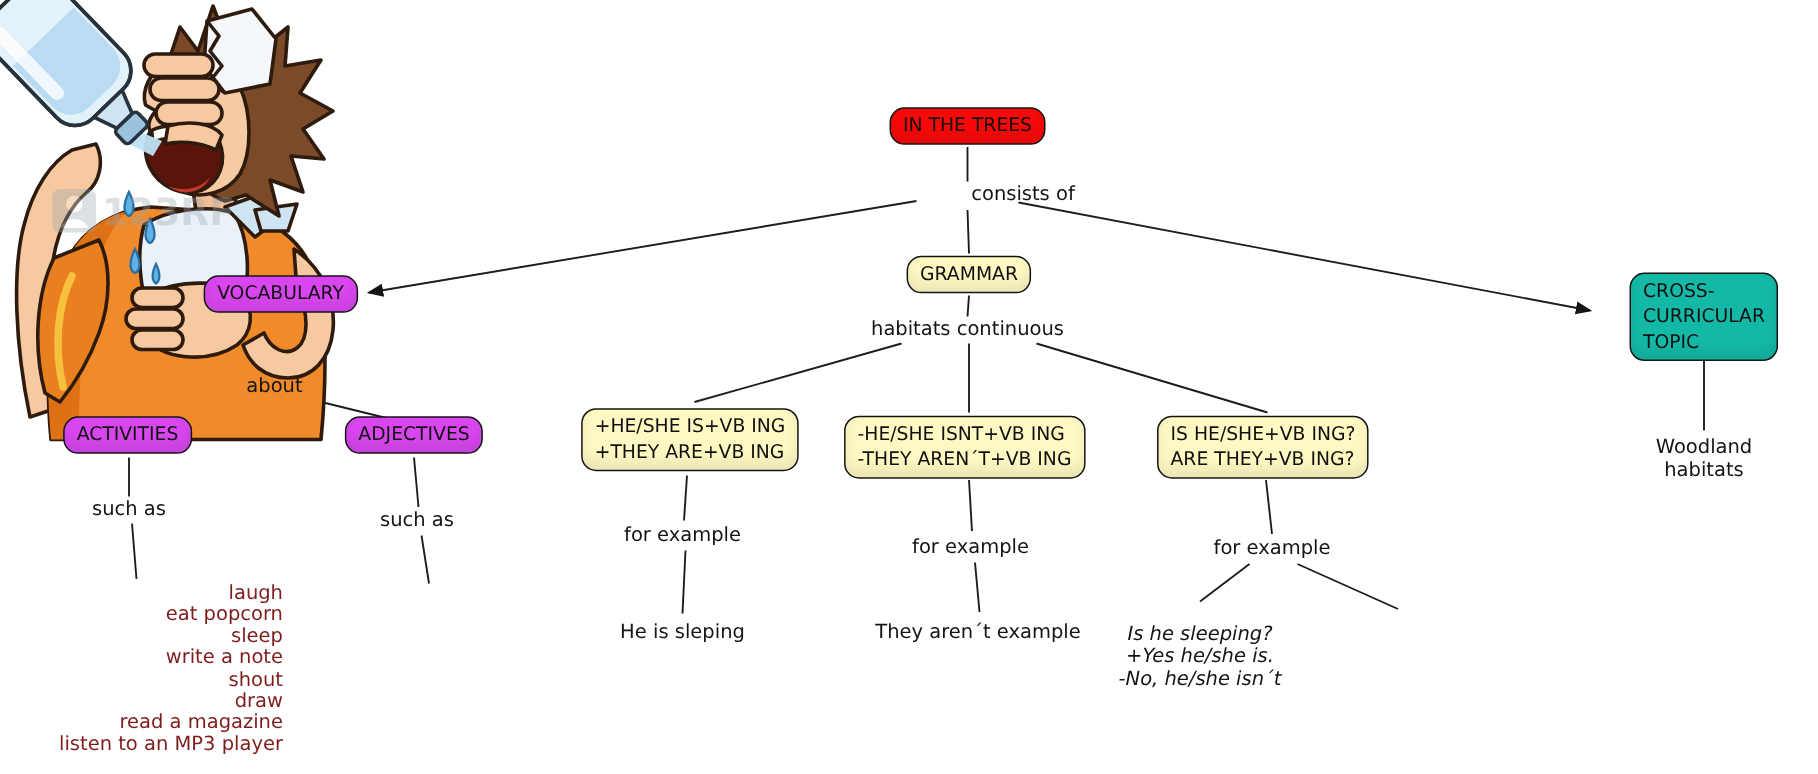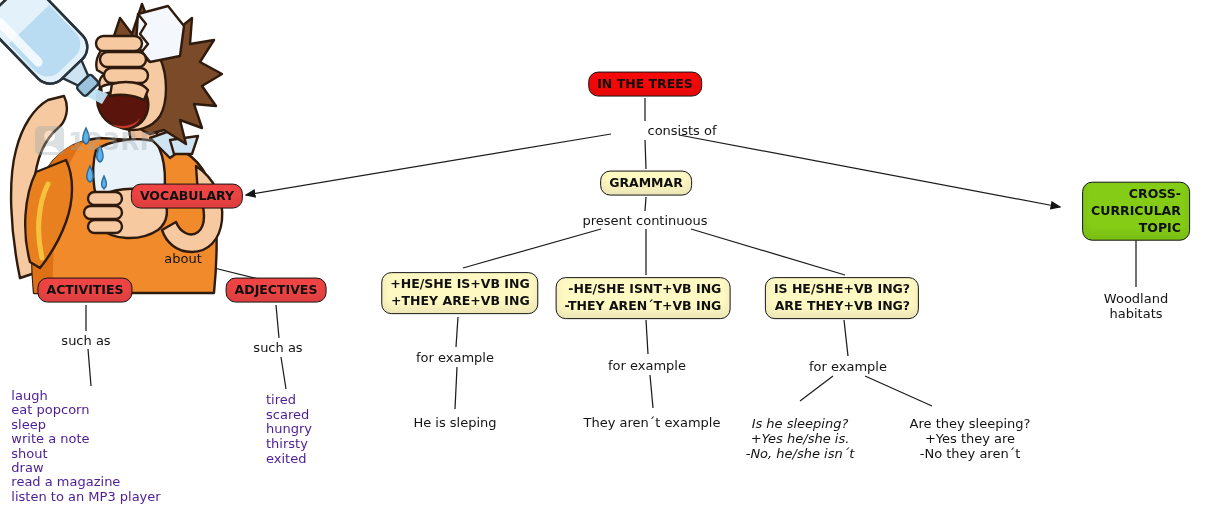--- a/index.html
+++ b/index.html
@@ -5,35 +5,34 @@
   html,body{margin:0;padding:0;background:#fff;}
   #stage{
     position:relative;width:1212px;height:516px;background:#ffffff;overflow:hidden;
     font-family:"DejaVu Sans","Liberation Sans",sans-serif;color:#111;
   }
   #connectors{position:absolute;left:0;top:0;width:1212px;height:516px;}
   .node{
     position:absolute;transform:translate(-50%,-50%);
     border:1.6px solid #141414;border-radius:10px;
     padding:3px 8px;font-size:12.5px;line-height:1.35;
-    text-align:right;white-space:pre-line;color:#101010;
+    text-align:left;white-space:pre-line;color:#101010;
     box-shadow:inset 0 -6px 8px rgba(0,0,0,0.08);
-    font-weight:bold;
   }
   .node.red{background:#f70909;}
   .node.cyan{background:#fef9c3;}
-  .node.yellow{background:#ef4444;}
-  .node.green{background:#84cc16;}
+  .node.yellow{background:#d946ef;}
+  .node.green{background:#14b8a6;}
   .lbl{
     position:absolute;transform:translate(-50%,-50%);
     font-size:13px;line-height:15px;text-align:center;white-space:pre-line;color:#141414;
   }
   .list{
     position:absolute;transform:translateX(-50%);
-    font-size:13px;text-align:left;white-space:pre-line;color:#4c1d95;
+    font-size:13px;text-align:right;white-space:pre-line;color:#7f1d1d;margin-left:28px;
   }
   .list.acts{line-height:14.4px;}
   .list.adjs{line-height:14.7px;}
   #illustration{position:absolute;left:0;top:0;}
 </style>
 </head>
 <body>
 
 <div id="stage">
 
@@ -152,45 +151,37 @@
   <div class="node yellow" style="left:85px;top:290px;">ACTIVITIES</div>
   <div class="node yellow" style="left:276px;top:290px;">ADJECTIVES</div>
   <div class="node cyan" style="left:460px;top:293px;">+HE/SHE IS+VB ING
 +THEY ARE+VB ING</div>
   <div class="node cyan" style="left:842px;top:298px;">IS HE/SHE+VB ING?
 ARE THEY+VB ING?</div>
   <div class="node cyan" style="left:643px;top:298px;">-HE/SHE ISNT+VB ING
 -THEY AREN´T+VB ING</div>
 
   <div class="lbl" style="left:682px;top:130px;">consists of</div>
-  <div class="lbl" style="left:645px;top:220px;">present continuous</div>
+  <div class="lbl" style="left:645px;top:220px;">habitats continuous</div>
   <div class="lbl" style="left:183px;top:258px;">about</div>
   <div class="lbl" style="left:86px;top:340px;">such as</div>
   <div class="lbl" style="left:278px;top:347px;">such as</div>
   <div class="lbl" style="left:455px;top:357px;">for example</div>
   <div class="lbl" style="left:647px;top:365px;">for example</div>
   <div class="lbl" style="left:848px;top:366px;">for example</div>
 
   <div class="lbl" style="left:455px;top:422px;">He is sleping</div>
   <div class="lbl" style="left:652px;top:422px;">They aren´t example</div>
   <div class="lbl" style="left:800px;top:438px;font-style:italic;">Is he sleeping?
 +Yes he/she is.
 -No, he/she isn´t</div>
-  <div class="lbl" style="left:970px;top:438px;">Are they sleeping?
-+Yes they are
--No they aren´t</div>
   <div class="lbl" style="left:1136px;top:306px;">Woodland
 habitats</div>
   <div class="list acts" style="left:86px;top:389px;">laugh
 eat popcorn
 sleep
 write a note
 shout
 draw
 read a magazine
 listen to an MP3 player</div>
-  <div class="list adjs" style="left:289px;top:393px;">tired
-scared
-hungry
-thirsty
-exited</div>
 
 </div>
 
 </body></html>

